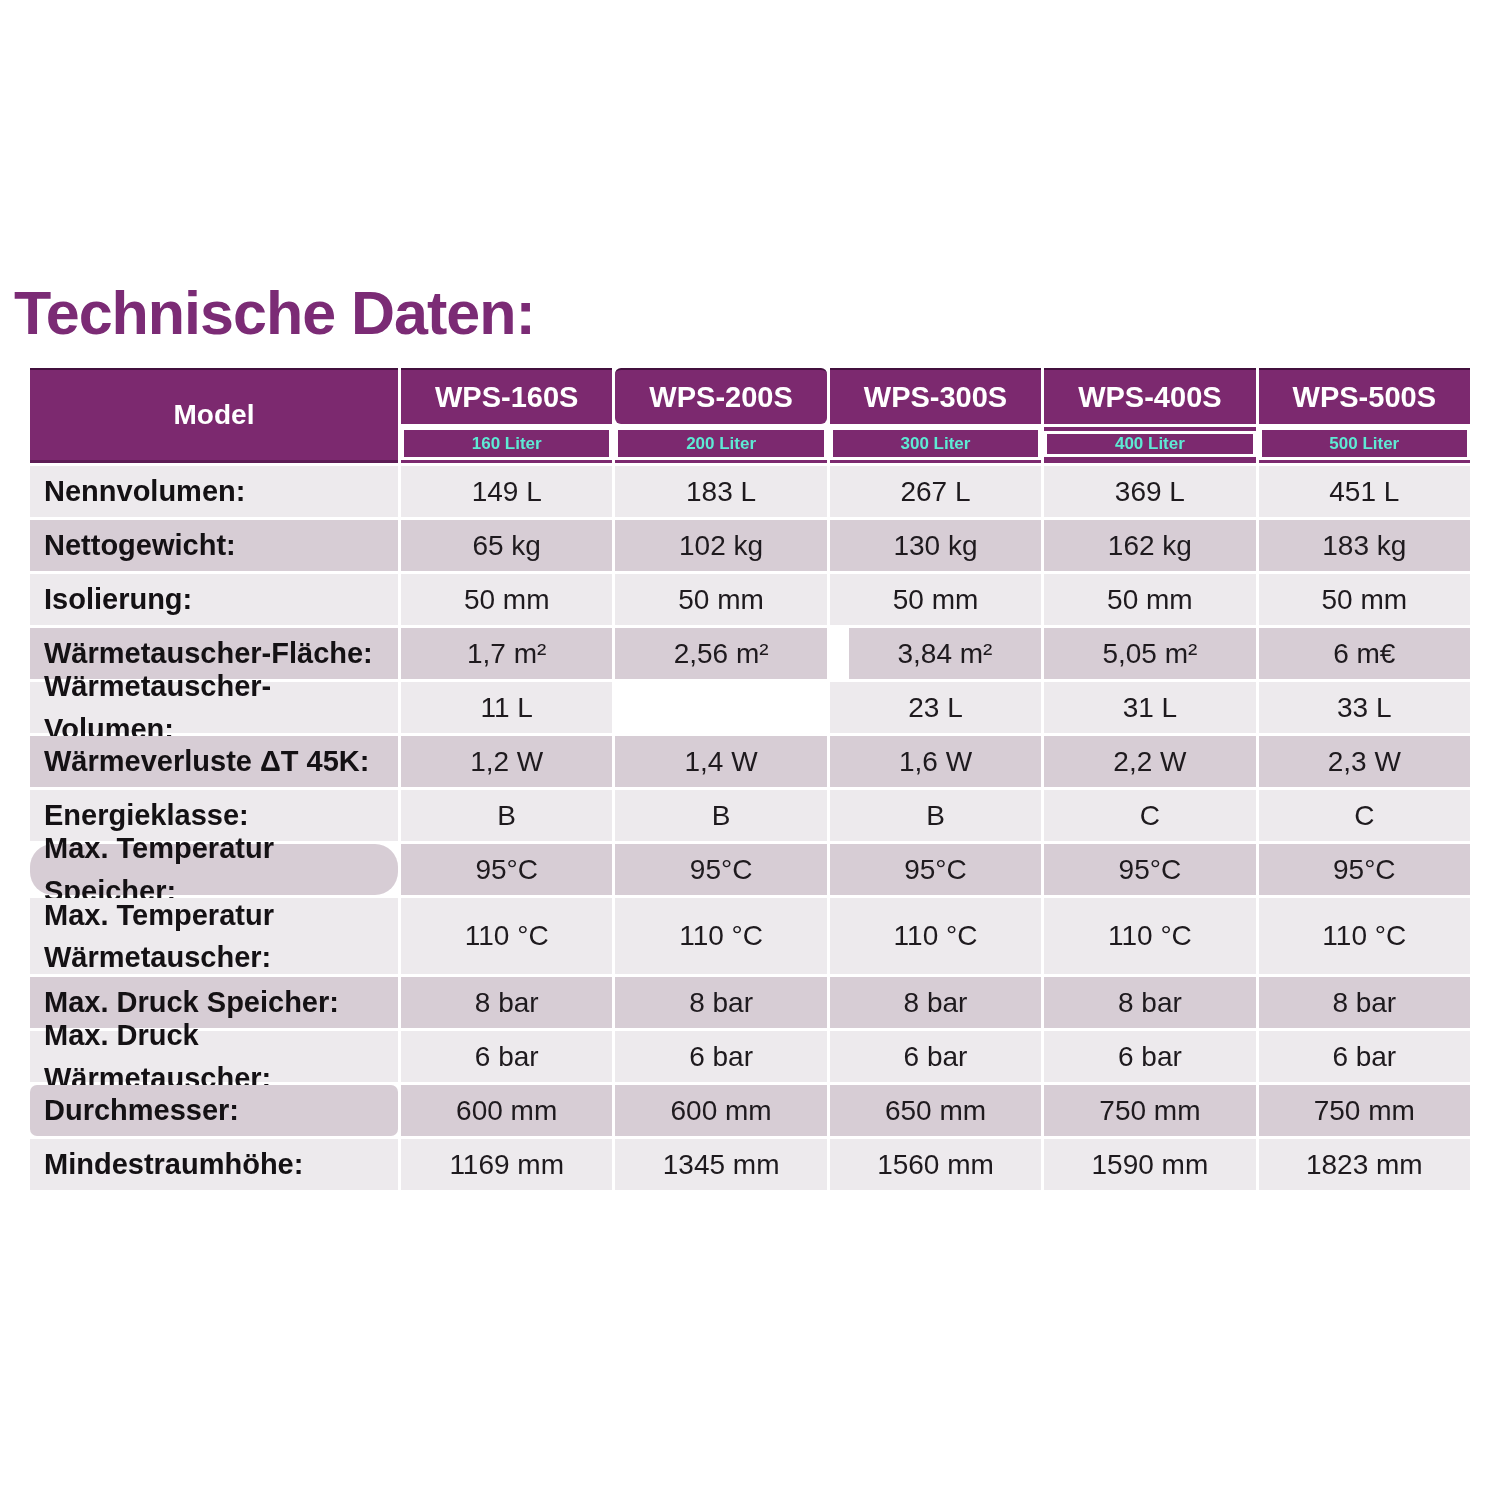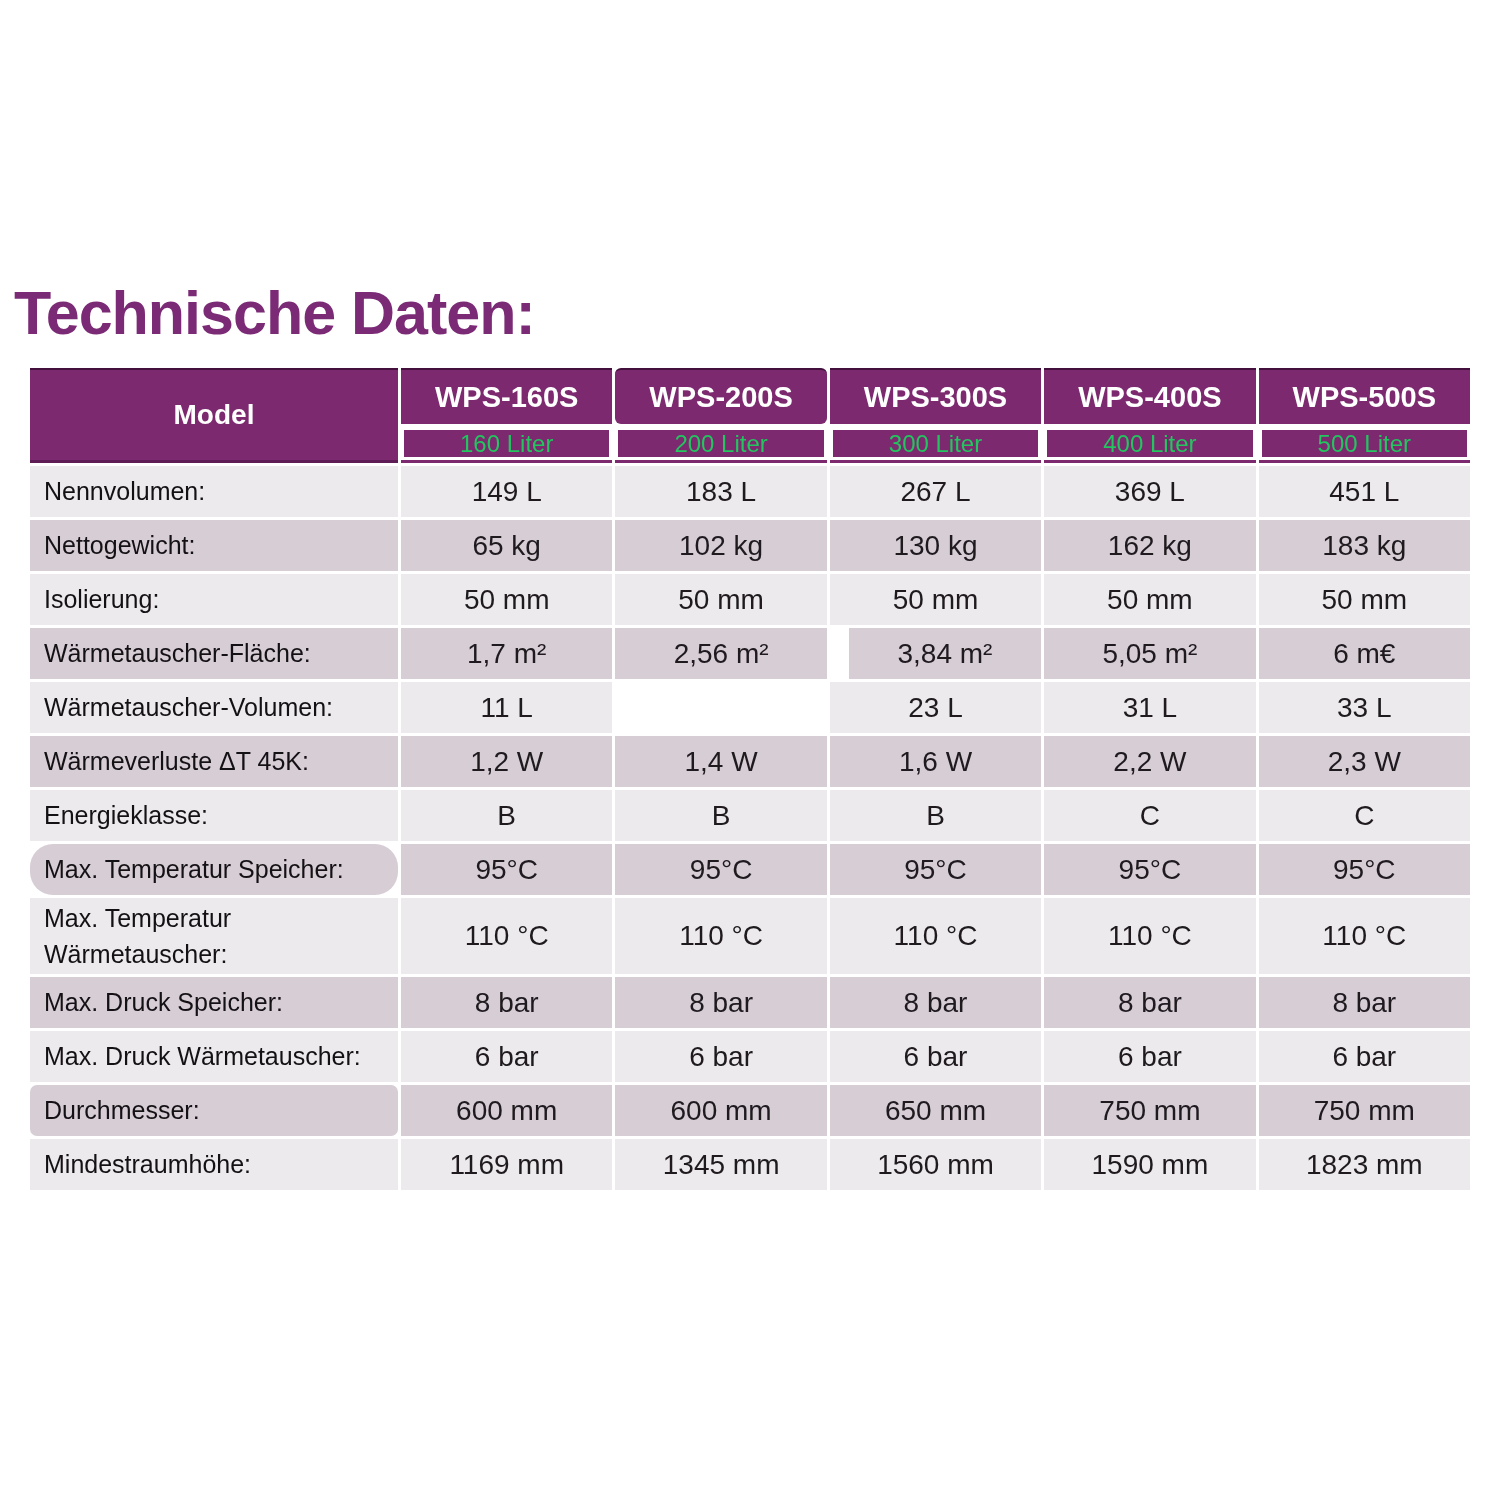--- a/index.html
+++ b/index.html
@@ -68,30 +68,30 @@
     padding-bottom: 3px;
     display: flex;
   }
   .cap-cell {
     flex: 1;
     display: flex;
     align-items: center;
     justify-content: center;
     border: 3px solid #ffffff;
     background: var(--c-purple, #7c296f);
-    color: #22c55e;
-    font-size: 24px;
-    font-weight: normal;
+    color: #5eead4;
+    font-size: 17px;
+    font-weight: bold;
   }
   
   .row-light { background: var(--c-row-light, #edeaed); }
   .row-dark  { background: var(--c-row-dark, #d7cdd5); }
   .row-label {
-    font-size: 25px;
-    font-weight: normal;
+    font-size: 29px;
+    font-weight: bold;
     color: #141114;
     padding-left: 14px;
     padding-right: 18px;
     justify-content: flex-start;
     line-height: 1.45;
   }
   .val {
     font-size: 28px;
     font-weight: normal;
     color: #1e1a1e;
@@ -117,21 +117,21 @@
       <div class="cell model-col" style="grid-area: 1 / 6;">WPS-500S</div>
       <div class="cap-wrap" style="grid-area: 2 / 2;">
         <div class="cap-cell">160 Liter</div>
       </div>
       <div class="cap-wrap" style="grid-area: 2 / 3;">
         <div class="cap-cell">200 Liter</div>
       </div>
       <div class="cap-wrap" style="grid-area: 2 / 4;">
         <div class="cap-cell">300 Liter</div>
       </div>
-      <div class="cap-wrap" style="grid-area: 2 / 5;">
+      <div class="cap-wrap" style="grid-area: 2 / 5; align-items: center;">
         <div class="cap-cell">400 Liter</div>
       </div>
       <div class="cap-wrap" style="grid-area: 2 / 6;">
         <div class="cap-cell">500 Liter</div>
       </div>
       <div class="cell row-label row-light" style="grid-area: 3 / 1;">Nennvolumen:</div>
       <div class="cell val row-light" style="grid-area: 3 / 2;">149 L</div>
       <div class="cell val row-light" style="grid-area: 3 / 3;">183 L</div>
       <div class="cell val row-light" style="grid-area: 3 / 4;">267 L</div>
       <div class="cell val row-light" style="grid-area: 3 / 5;">369 L</div>

